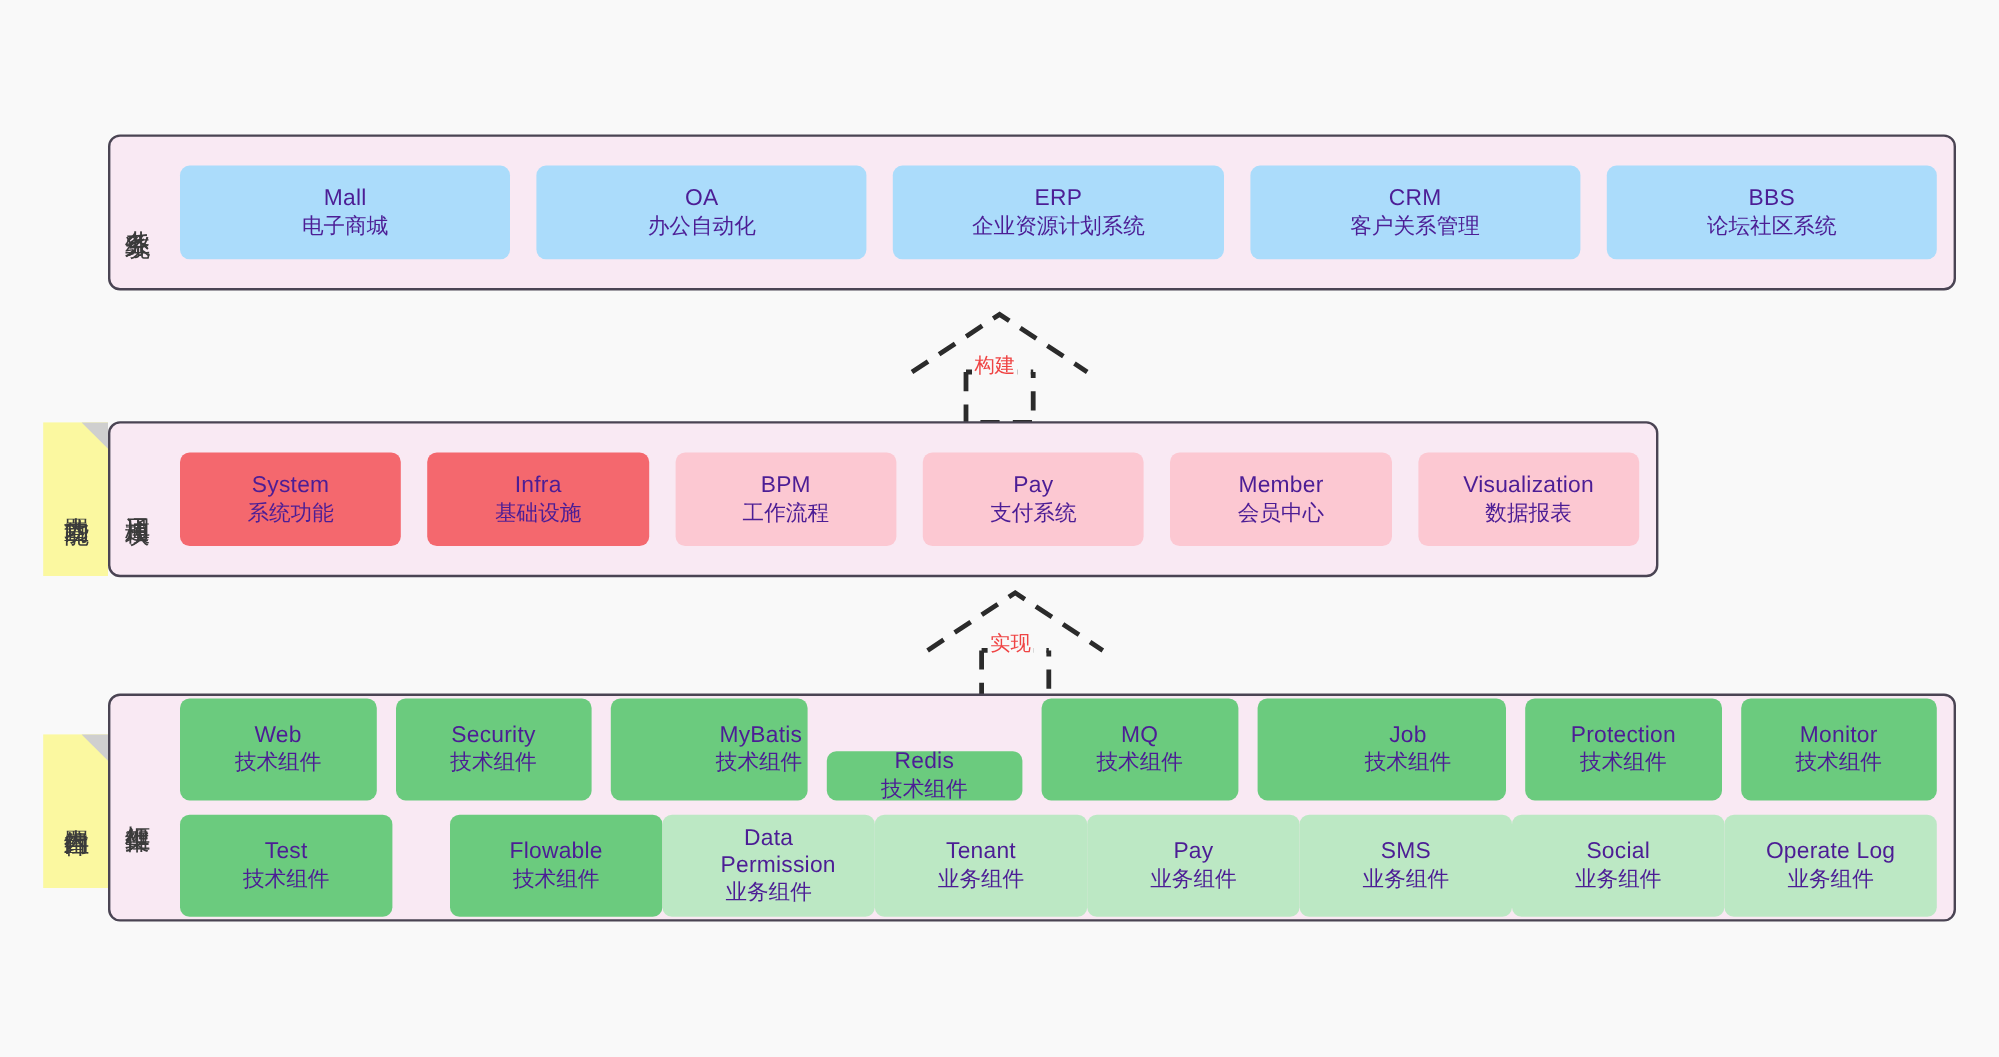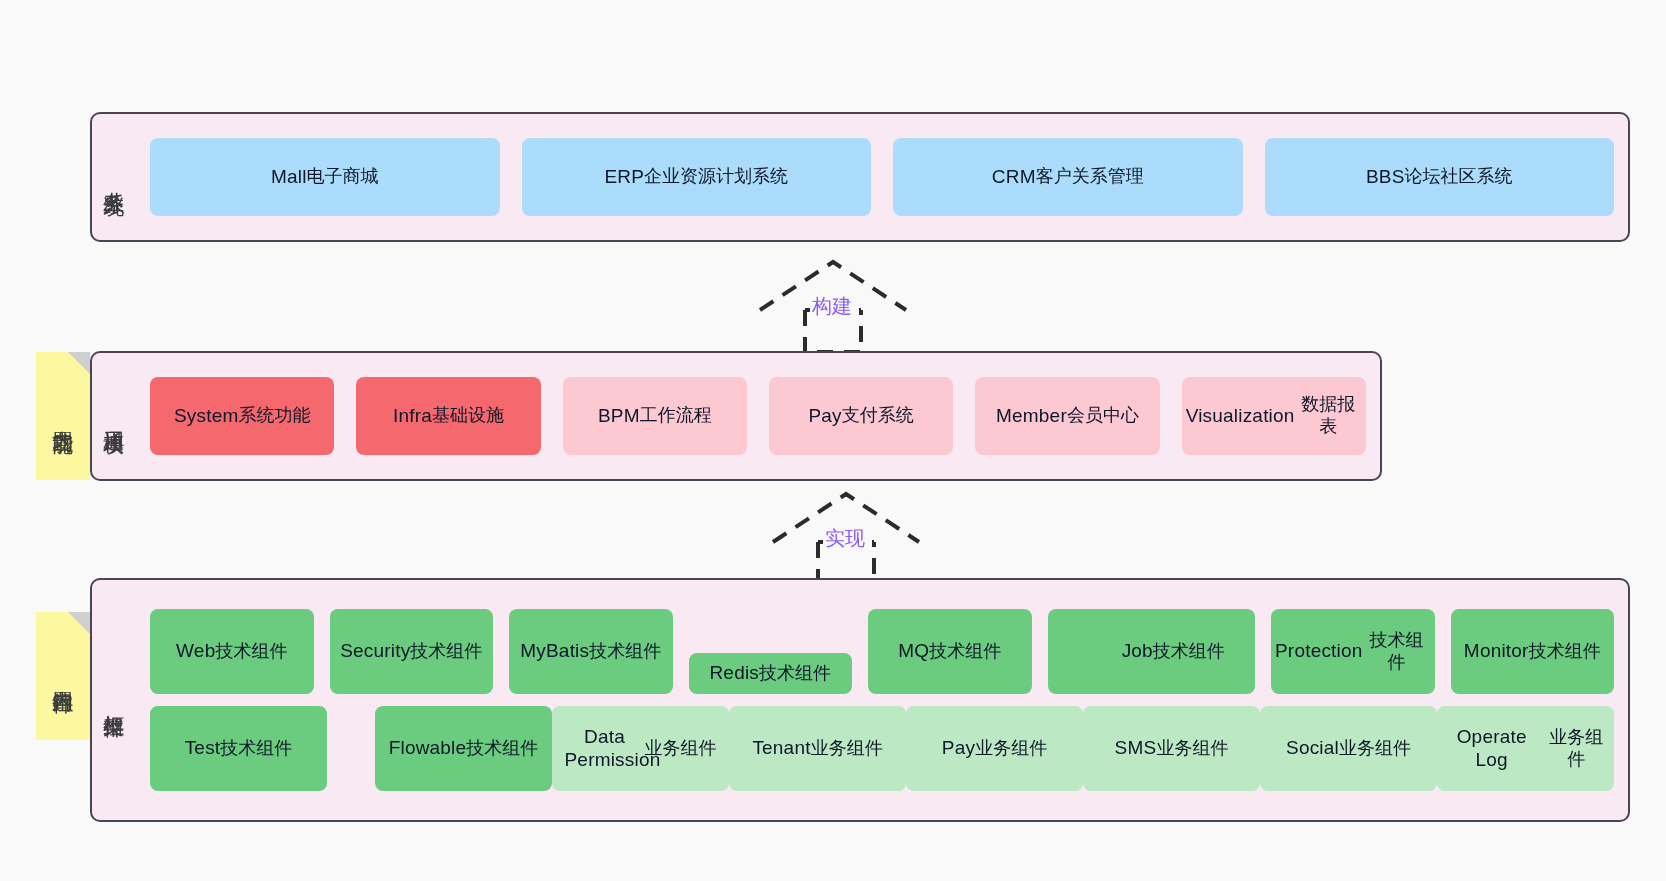--- a/index.html
+++ b/index.html
@@ -51,25 +51,25 @@
   }
   .row {
     display: flex;
     align-items: stretch;
     gap: 22px;
   }
   .cell {
     flex: 1 1 0;
     border-radius: 8px;
     display: flex;
-    flex-direction: row;
+    flex-direction: column;
     align-items: center;
     justify-content: center;
     text-align: center;
-    color: #0f172a;
+    color: #4c1d95;
     line-height: 1.2;
     padding: 6px 4px;
     user-select: none;
   }
   .cell .en {
     font-size: 19px;
     letter-spacing: .2px;
   }
   .cell .cn {
     font-size: 18px;
@@ -101,40 +101,44 @@
   }
   .note .txt { writing-mode: vertical-rl; }
 
   
   .arrow {
     position: absolute;
     pointer-events: none;
   }
   .arrow .lbl {
     position: absolute;
-    font-size: 20px;
-    color: #8b5cf6;
+    font-size: 17px;
+    color: #ef4444;
     background: #f9f9f9;
     padding: 0 2px;
     white-space: nowrap;
     user-select: none;
   }
 </style>
 </head>
 <body>
 
 <div id="canvas">
 
   <div class="layer" id="layer-business" style="left:90px; top:112px; width:1540px; height:130px;">
     <div class="layer-label">业务系统</div>
     <div class="layer-body">
       <div class="row" style="height:78px;">
         <div class="cell" style="background:#ABDCFB;">
           <span class="en">Mall</span>
           <span class="cn">电子商城</span>
+        </div>
+        <div class="cell" style="background:#ABDCFB;">
+          <span class="en">OA</span>
+          <span class="cn">办公自动化</span>
         </div>
         <div class="cell" style="background:#ABDCFB;">
           <span class="en">ERP</span>
           <span class="cn">企业资源计划系统</span>
         </div>
         <div class="cell" style="background:#ABDCFB;">
           <span class="en">CRM</span>
           <span class="cn">客户关系管理</span>
         </div>
         <div class="cell" style="background:#ABDCFB;">
@@ -198,34 +202,34 @@
       <path d="M50 52 L106 52" fill="none" stroke="#2b2b2b" stroke-width="4" stroke-dasharray="16 11" stroke-linecap="butt"></path>
     </svg>
     <span class="lbl" style="left:55px; top:35px;">实现</span>
   </div>
 
   <div class="note" style="left:36px; top:612px; width:54px; height:128px;">
     <span class="fold"></span>
     <span class="txt">内置组件</span>
   </div>
 
-  <div class="layer" id="layer-framework" style="left:90px; top:578px; width:1540px; height:244px;">
+  <div class="layer" id="layer-framework" style="left:90px; top:578px; width:1540px; height:190px;">
     <div class="layer-label">框架组件</div>
     <div class="layer-body">
 
       <div class="row" style="height:85px; gap:16px;">
         <div class="cell" style="background:#6BCB7E;">
           <span class="en">Web</span>
           <span class="cn">技术组件</span>
         </div>
         <div class="cell" style="background:#6BCB7E;">
           <span class="en">Security</span>
           <span class="cn">技术组件</span>
         </div>
-        <div class="cell" style="background:#6BCB7E;">
+        <div class="cell" style="background:#6BCB7E;align-items:flex-end;">
           <span class="en">MyBatis</span>
           <span class="cn">技术组件</span>
         </div>
         <div class="cell" style="background:#6BCB7E;margin-top:44px;">
           <span class="en">Redis</span>
           <span class="cn">技术组件</span>
         </div>
         <div class="cell" style="background:#6BCB7E;">
           <span class="en">MQ</span>
           <span class="cn">技术组件</span>

